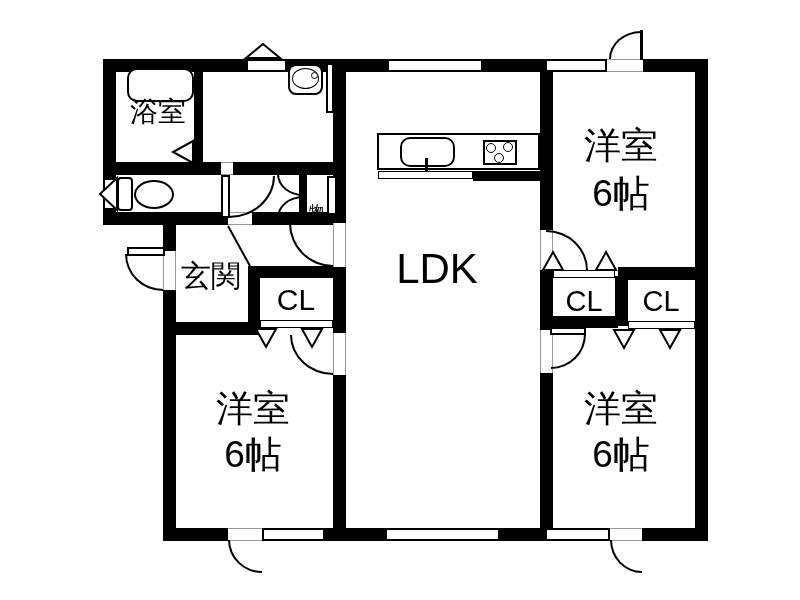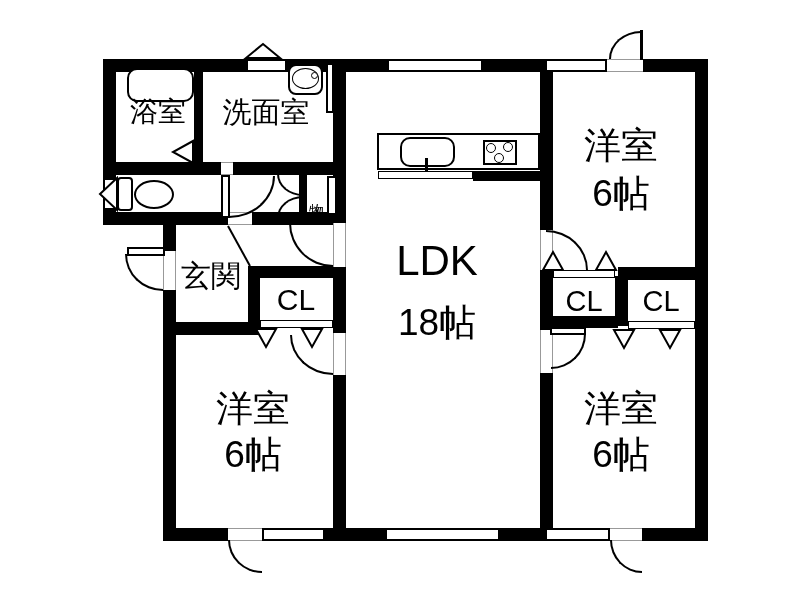--- a/index.html
+++ b/index.html
@@ -124,26 +124,24 @@
     <polygon points="256,329 276,329 266,347" fill="#fff" stroke="#000" stroke-width="2"></polygon>
     <polygon points="302,329 322,329 312,347" fill="#fff" stroke="#000" stroke-width="2"></polygon>
     <polygon points="543,270 563,270 553,252" fill="#fff" stroke="#000" stroke-width="2"></polygon>
     <polygon points="596,270 616,270 606,252" fill="#fff" stroke="#000" stroke-width="2"></polygon>
     <polygon points="614,330 634,330 624,348" fill="#fff" stroke="#000" stroke-width="2"></polygon>
     <polygon points="660,330 680,330 670,348" fill="#fff" stroke="#000" stroke-width="2"></polygon>
     <line x1="228" y1="226" x2="250" y2="266" stroke="#000" stroke-width="2"></line>
   </svg>
 
   <div class="lbl" style="left:158px;top:112px;font-size:28px">浴室</div>
-  <div class="lbl" style="left:266px;top:112px;font-size:29px">洗面室</div>
   <div class="lbl vert" style="left:317px;top:193px;font-size:15px">物入</div>
   <div class="lbl" style="left:211px;top:276px;font-size:30px">玄関</div>
   <div class="lbl" style="left:296px;top:300px;font-size:30px">CL</div>
-  <div class="lbl" style="left:437px;top:261px;font-size:42px">LDK</div>
-  <div class="lbl" style="left:437px;top:322px;font-size:37px">18帖</div>
+  <div class="lbl" style="left:437px;top:269px;font-size:42px">LDK</div>
   <div class="lbl" style="left:621px;top:145px;font-size:37px">洋室</div>
   <div class="lbl" style="left:621px;top:193px;font-size:37px">6帖</div>
   <div class="lbl" style="left:621px;top:408px;font-size:37px">洋室</div>
   <div class="lbl" style="left:621px;top:454px;font-size:37px">6帖</div>
   <div class="lbl" style="left:253px;top:408px;font-size:37px">洋室</div>
   <div class="lbl" style="left:253px;top:454px;font-size:37px">6帖</div>
   <div class="lbl" style="left:584px;top:301px;font-size:29px">CL</div>
   <div class="lbl" style="left:661px;top:301px;font-size:29px">CL</div>
 
 </div>

